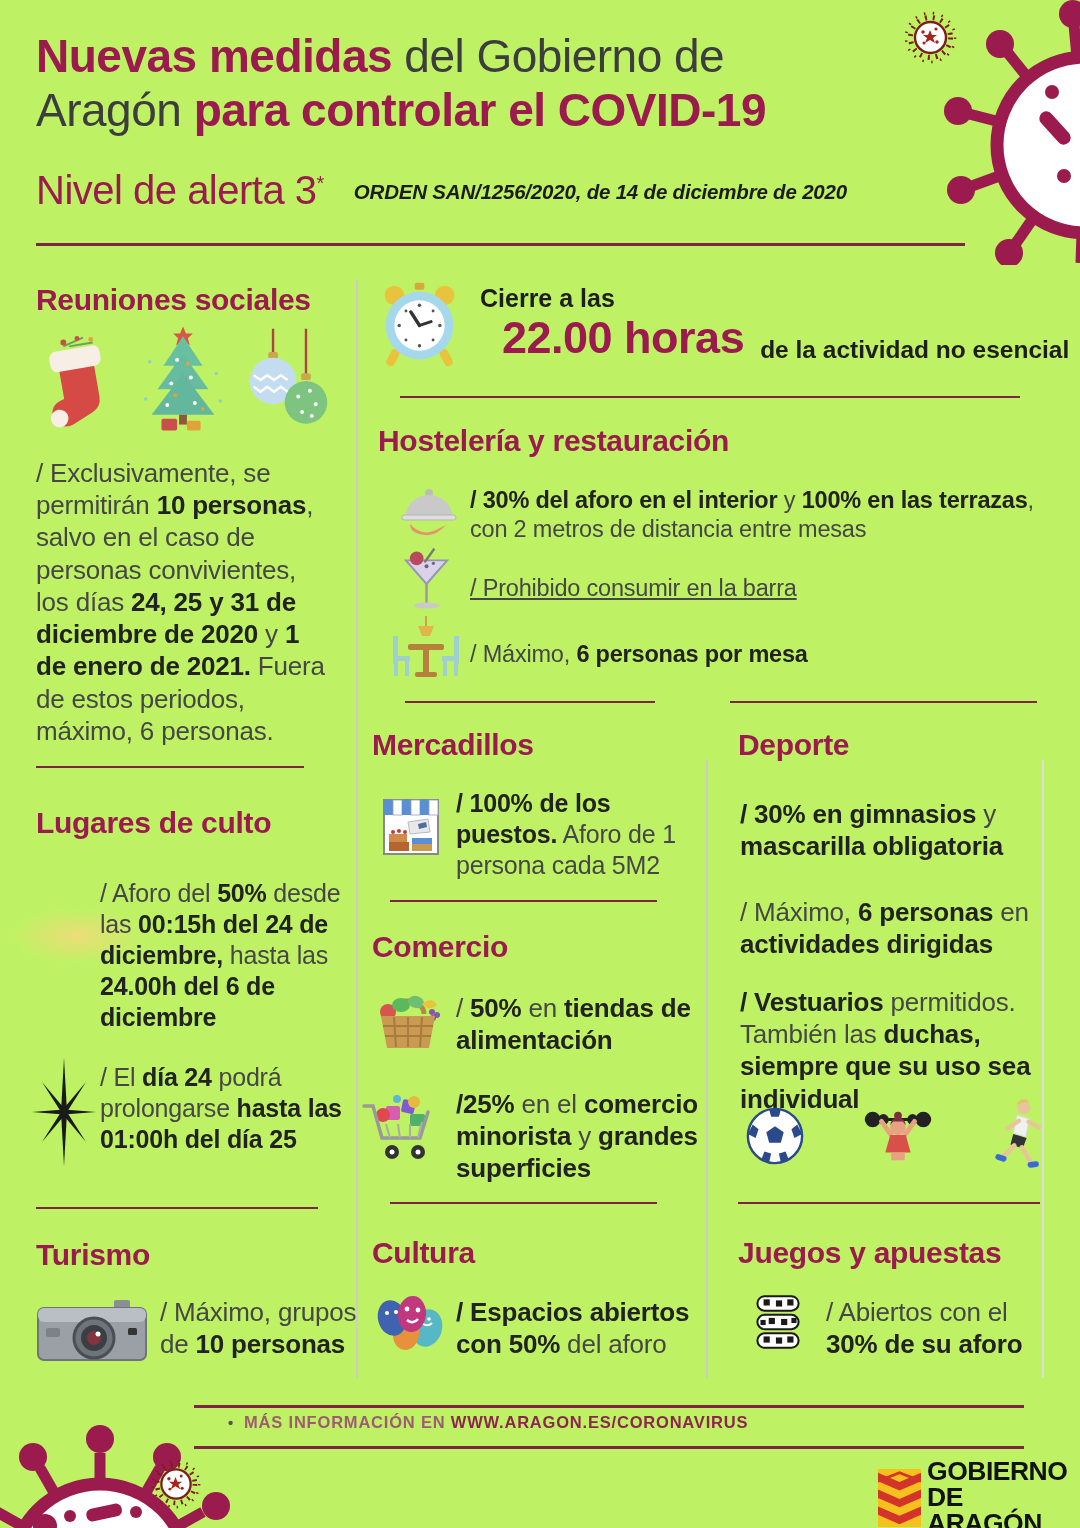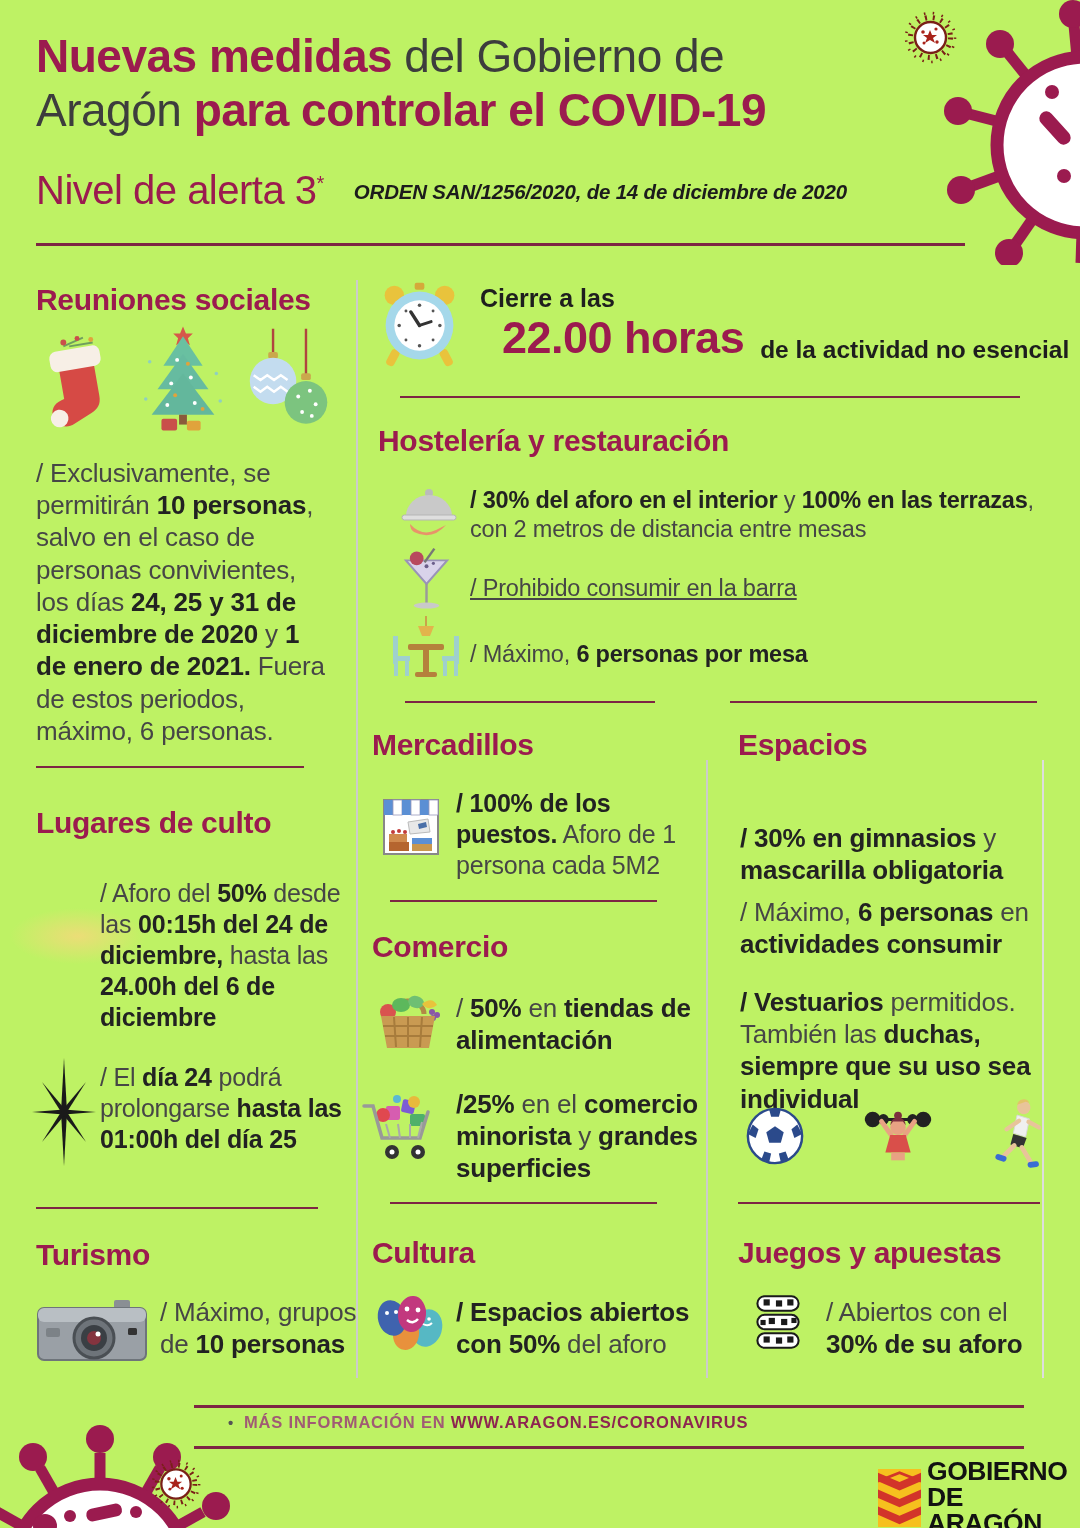--- a/index.html
+++ b/index.html
@@ -374,23 +374,23 @@
         <circle cx="48" cy="22" r="2.4"></circle>
       <path d="M37,32 q6,5 11,-1" stroke="#fff" stroke-width="2.5" fill="none"></path>
       <circle cx="17" cy="25" r="2"></circle>
         <circle cx="26" cy="24" r="2"></circle>
       <path d="M53,36 q5,3 9,-1" stroke="#fff" stroke-width="2" fill="none"></path>
       <circle cx="59" cy="31" r="1.8"></circle>
     </g>
   </svg>
   <div class="body-text" style="left:456px;top:1296px;width:258px;"><b>/ Espacios abiertos con 50%</b><span> del aforo</span></div>
 
-  <div class="sec-title" style="left:738px;top:728px;">Espacios</div>
-  <div class="body-text" style="left:740px;top:798px;width:312px;margin-top:24px;"><b>/ 30% en gimnasios</b><span> y </span><b>mascarilla obligatoria</b></div>
-  <div class="body-text" style="left:740px;top:896px;width:312px;"><span>/ Máximo, </span><b>6 personas</b><span> en </span><b>actividades consumir</b></div>
+  <div class="sec-title" style="left:738px;top:728px;">Deporte</div>
+  <div class="body-text" style="left:740px;top:798px;width:312px;"><b>/ 30% en gimnasios</b><span> y </span><b>mascarilla obligatoria</b></div>
+  <div class="body-text" style="left:740px;top:896px;width:312px;"><span>/ Máximo, </span><b>6 personas</b><span> en </span><b>actividades dirigidas</b></div>
   <div class="body-text" style="left:740px;top:986px;width:318px;"><b>/ Vestuarios</b><span> permitidos. También las </span><b>duchas, siempre que su uso sea individual</b></div>
 
   <div class="dep-icons">
     <svg width="62" height="62" viewBox="0 0 64 64">
       <circle cx="32" cy="32" r="28" fill="#ffffff" stroke="#2b4a8b" stroke-width="2.5"></circle>
       <g fill="#2b4a8b">
         <polygon points="32,22 41,28 38,39 26,39 23,28"></polygon>
         <polygon points="26,5 38,5 36,12 28,12"></polygon>
         <polygon points="55,20 60,30 52,34 49,25"></polygon>
         <polygon points="9,20 4,30 12,34 15,25"></polygon>

